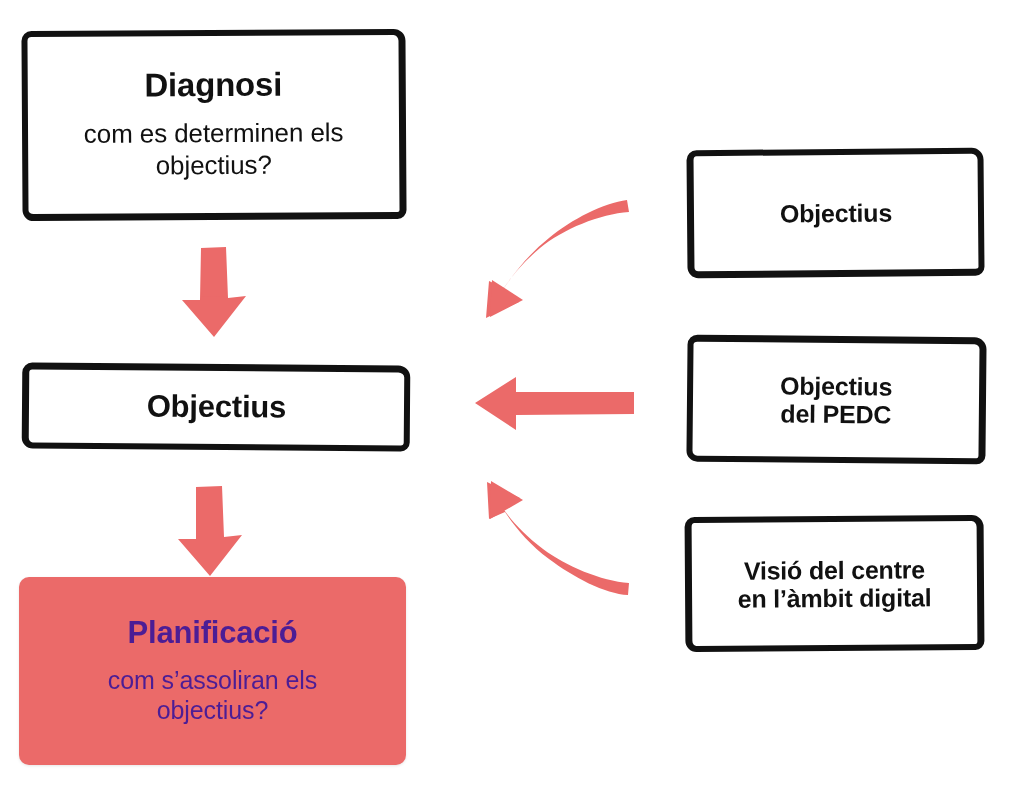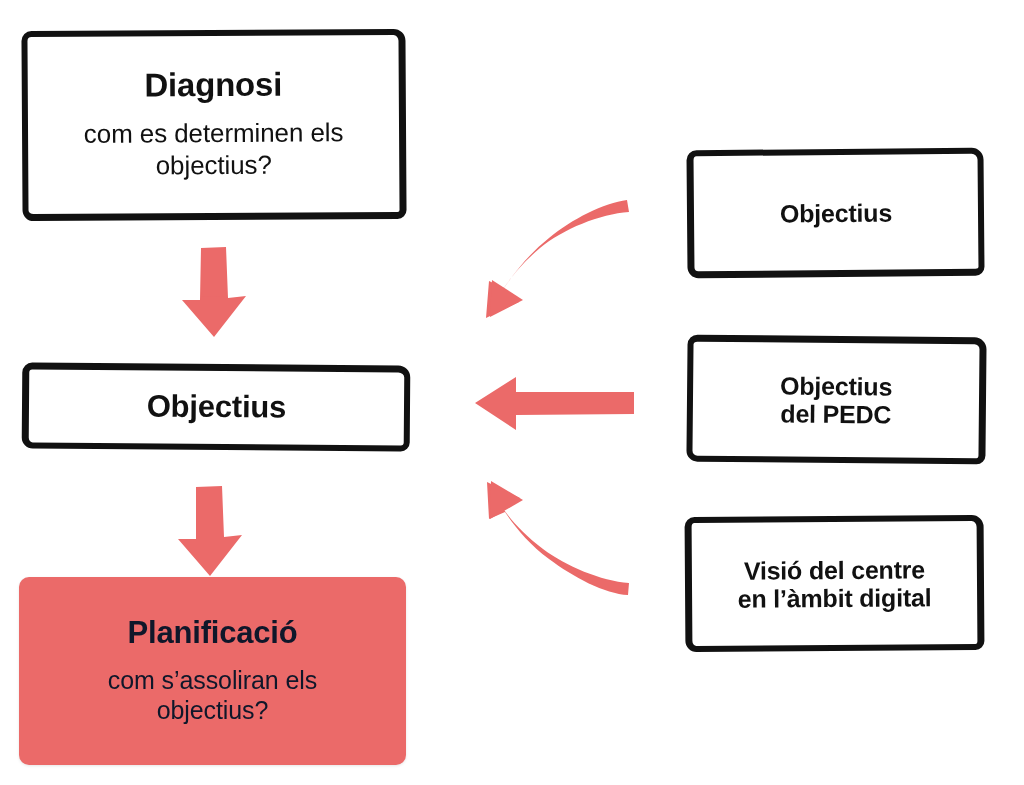--- a/index.html
+++ b/index.html
@@ -58,21 +58,21 @@
     color: #111111;
     line-height: 1.12;
     letter-spacing: -0.2px;
   }
   .subtitle {
     color: #111111;
     line-height: 1.22;
     letter-spacing: -0.1px;
   }
   .node-filled .title,
-  .node-filled .subtitle { color: #0f172a; }
+  .node-filled .subtitle { color: #4c1d95; }
 
   
   #node-diagnosi       { left: 22px;  top: 30px;  width: 384px; height: 190px; }
   #node-objectius      { left: 22px;  top: 364px; width: 388px; height: 86px;  }
   #node-planificacio   { left: 19px;  top: 577px; width: 387px; height: 188px; }
   #node-objectius-pec  { left: 687px; top: 149px; width: 297px; height: 128px; }
   #node-objectius-pedc { left: 687px; top: 336px; width: 299px; height: 127px; }
   #node-visio          { left: 685px; top: 516px; width: 299px; height: 135px; }
 
   #node-diagnosi .title      { font-size: 33px; margin-bottom: 14px; }

